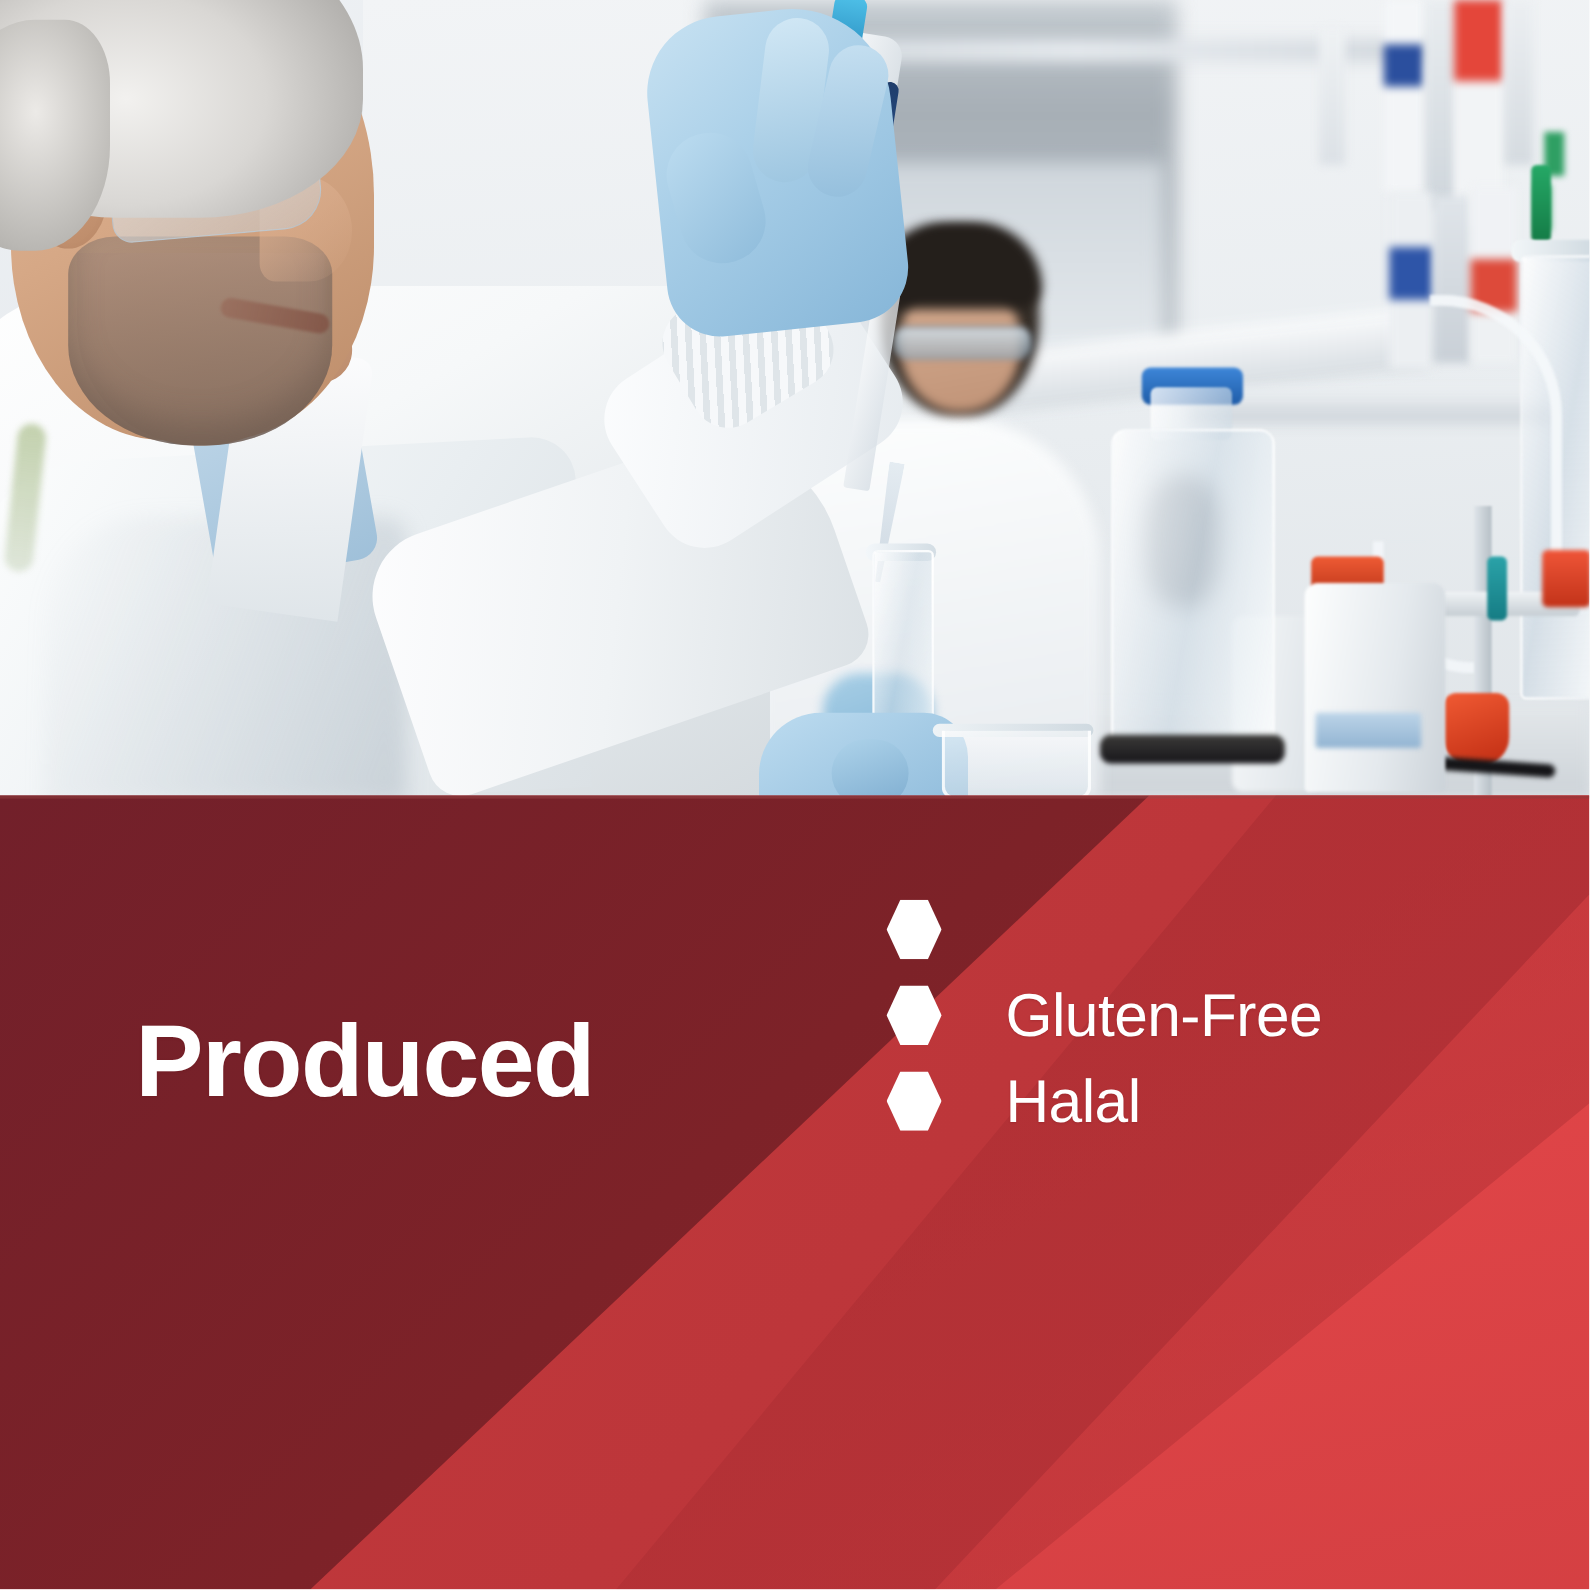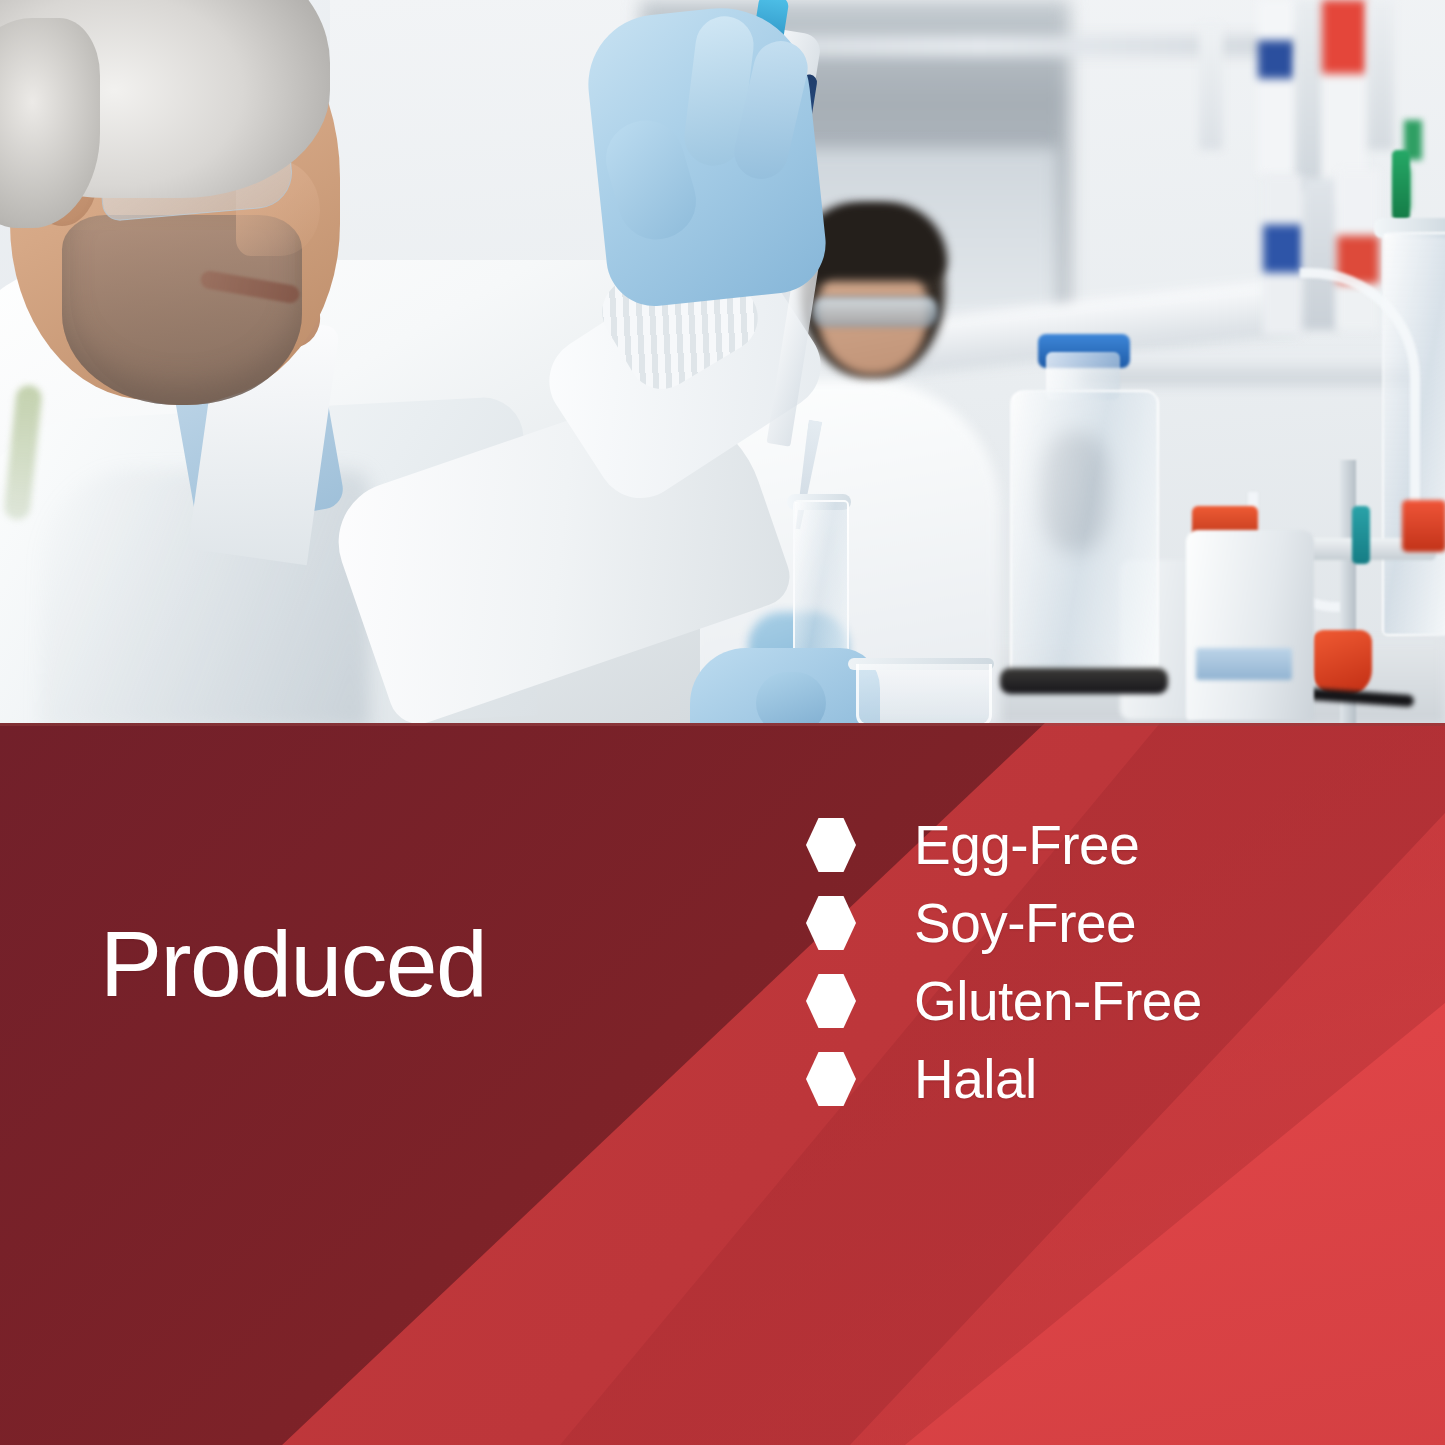--- a/index.html
+++ b/index.html
@@ -228,22 +228,22 @@
   .band-bright{position:absolute;inset:0;
       background:linear-gradient(160deg,#ea4a4a 0%,#e5474a 45%,#d33f42 100%);
       clip-path:polygon(1045px 0, 1445px 0, 1445px 722px, 840px 722px);opacity:.92;}
   .band-stripe{position:absolute;inset:0;
       background:linear-gradient(150deg,rgba(158,40,46,.55),rgba(178,48,52,.40));
       clip-path:polygon(1160px 0, 1445px 0, 1445px 280px, 905px 722px, 560px 722px);}
   .band-topedge{position:absolute;left:0;top:0;width:1445px;height:3px;
       background:linear-gradient(90deg,rgba(140,60,60,.55),rgba(170,90,90,.35),rgba(140,60,60,.5));}
 
   
-  .headline{position:absolute;left:100px;top:908px;width:560px;
-      color:#fff;font-weight:400;font-size:93px;line-height:113px;letter-spacing:-1.5px;
+  .headline{position:absolute;left:123px;top:908px;width:560px;
+      color:#fff;font-weight:700;font-size:93px;line-height:113px;letter-spacing:-1.5px;
       text-shadow:0 1px 2px rgba(90,18,22,.25);}
   .headline span{display:block;white-space:nowrap;}
 
   
   .bullets{position:absolute;left:806px;top:806px;}
   .bullet{display:flex;align-items:center;height:78px;}
   .hexicon{width:50px;height:54px;flex:0 0 50px;margin-right:58px;}
   .hexicon svg{display:block;}
   .blabel{color:#fff;font-weight:400;font-size:55px;line-height:55px;
       letter-spacing:-0.5px;white-space:nowrap;
@@ -369,32 +369,23 @@
 
   <div class="bullets">
 
 
     <div class="bullet">
       <span class="hexicon">
         <svg width="50" height="54" viewBox="0 0 50 54">
             <polygon points="12.5,0 37.5,0 50,27 37.5,54 12.5,54 0,27" fill="#ffffff"></polygon>
           </svg>
       </span>
-      <span class="blabel">Egg-Free</span>
     </div>
 
 
-    <div class="bullet">
-      <span class="hexicon">
-        <svg width="50" height="54" viewBox="0 0 50 54">
-            <polygon points="12.5,0 37.5,0 50,27 37.5,54 12.5,54 0,27" fill="#ffffff"></polygon>
-          </svg>
-      </span>
-      <span class="blabel">Soy-Free</span>
-    </div>
 
     <div class="bullet">
       <span class="hexicon">
         <svg width="50" height="54" viewBox="0 0 50 54">
             <polygon points="12.5,0 37.5,0 50,27 37.5,54 12.5,54 0,27" fill="#ffffff"></polygon>
           </svg>
       </span>
       <span class="blabel">Gluten-Free</span>
     </div>
 

